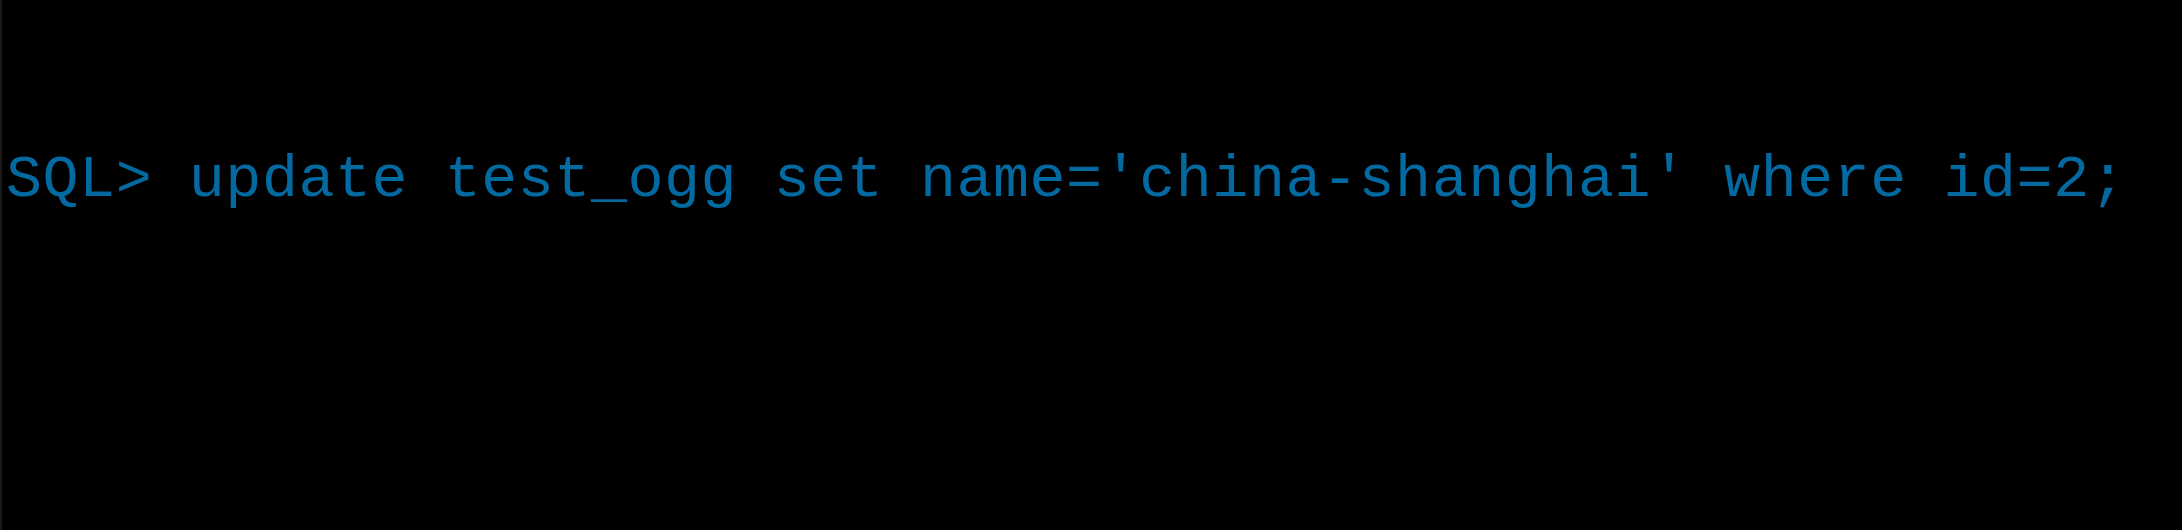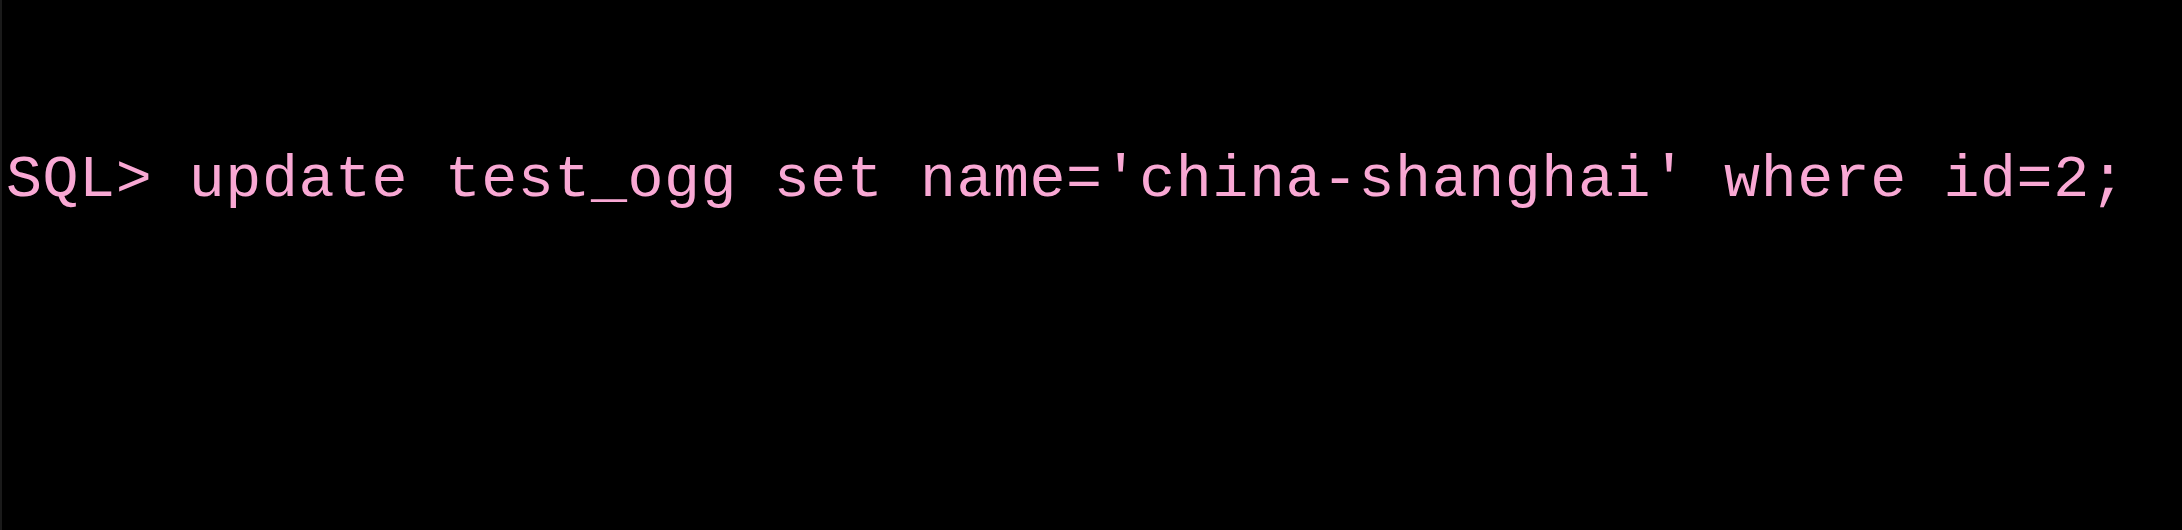--- a/index.html
+++ b/index.html
@@ -61,21 +61,21 @@
     padding-top: 0;
   }
 </style>
 </head>
 <body>
 
 <div id="terminal-window" style="background: rgb(0, 0, 0);">
 
   <div class="left-edge-strip"></div>
 
-  <div id="terminal-output" style="color: #f9a8d4;">
+  <div id="terminal-output" style="color: #0369a1;">
     <span class="term-line">SQL&gt; update test_ogg set name='china-shanghai' where id=2;</span>
     <span class="term-line blank"> </span>
     
     
     
     
     
   </div>
 
 </div>

